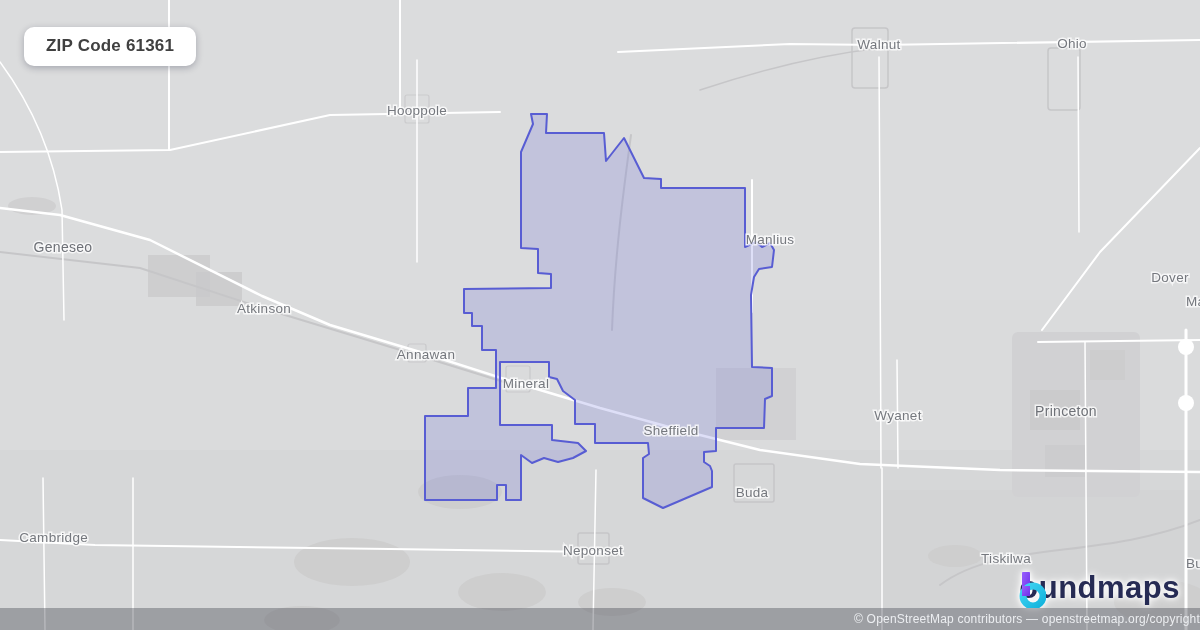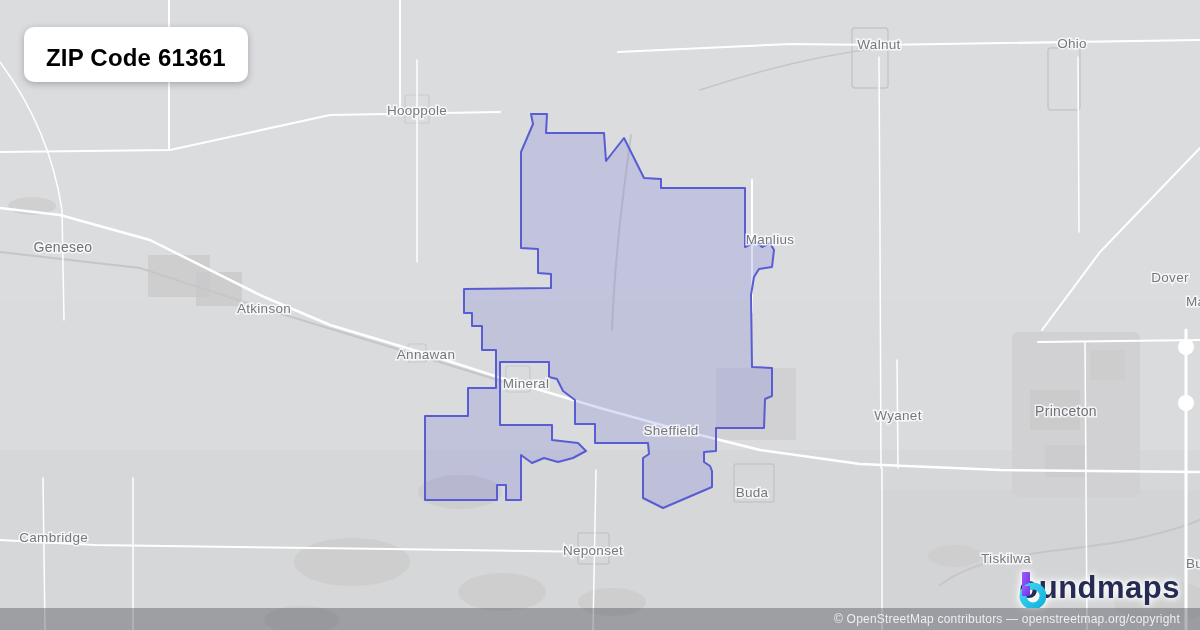--- a/index.html
+++ b/index.html
@@ -11,39 +11,39 @@
   .town-label{
     font-family:"Liberation Sans", sans-serif;
     font-size:13.5px;fill:#75787e;
     paint-order:stroke;stroke:#ffffff;stroke-width:3px;stroke-opacity:.75;
     letter-spacing:.3px;
   }
   .town-label.big{font-size:14px;fill:#6e7177;}
   .zip-badge{
     position:absolute;left:24px;top:27px;
     background:#ffffff;border-radius:10px;
-    padding:17px 22px 10px 22px;
+    padding:9px 22px 10px 22px;
     box-shadow:0 2px 7px rgba(20,25,50,.28);
-    font-size:24px;font-weight:bold;color:#000000;
+    font-size:17px;font-weight:bold;color:#404040;
     letter-spacing:.2px;
   }
   .brand-logo{
     position:absolute;right:20px;bottom:27px;
     display:flex;align-items:center;gap:1px;
     filter:drop-shadow(0 0 2px #fff) drop-shadow(0 0 4px rgba(255,255,255,.9));
   }
   .brand-logo .rest{
     font-size:31px;font-weight:800;color:#262b54;
     letter-spacing:.5px;line-height:1;
   }
   .attribution-bar{
     position:absolute;left:0;bottom:0;width:100%;height:22px;
     background:rgba(72,74,84,.40);
     font-size:12px;color:#eceef1;line-height:22px;
-    text-align:right;box-sizing:border-box;padding-right:20px;
+    text-align:right;box-sizing:border-box;padding-right:0;
     letter-spacing:.2px;
   }
 </style>
 </head>
 <body>
 
 <div class="map-wrap">
 
   <svg id="map-svg" width="1200" height="630" viewBox="0 0 1200 630">
 

